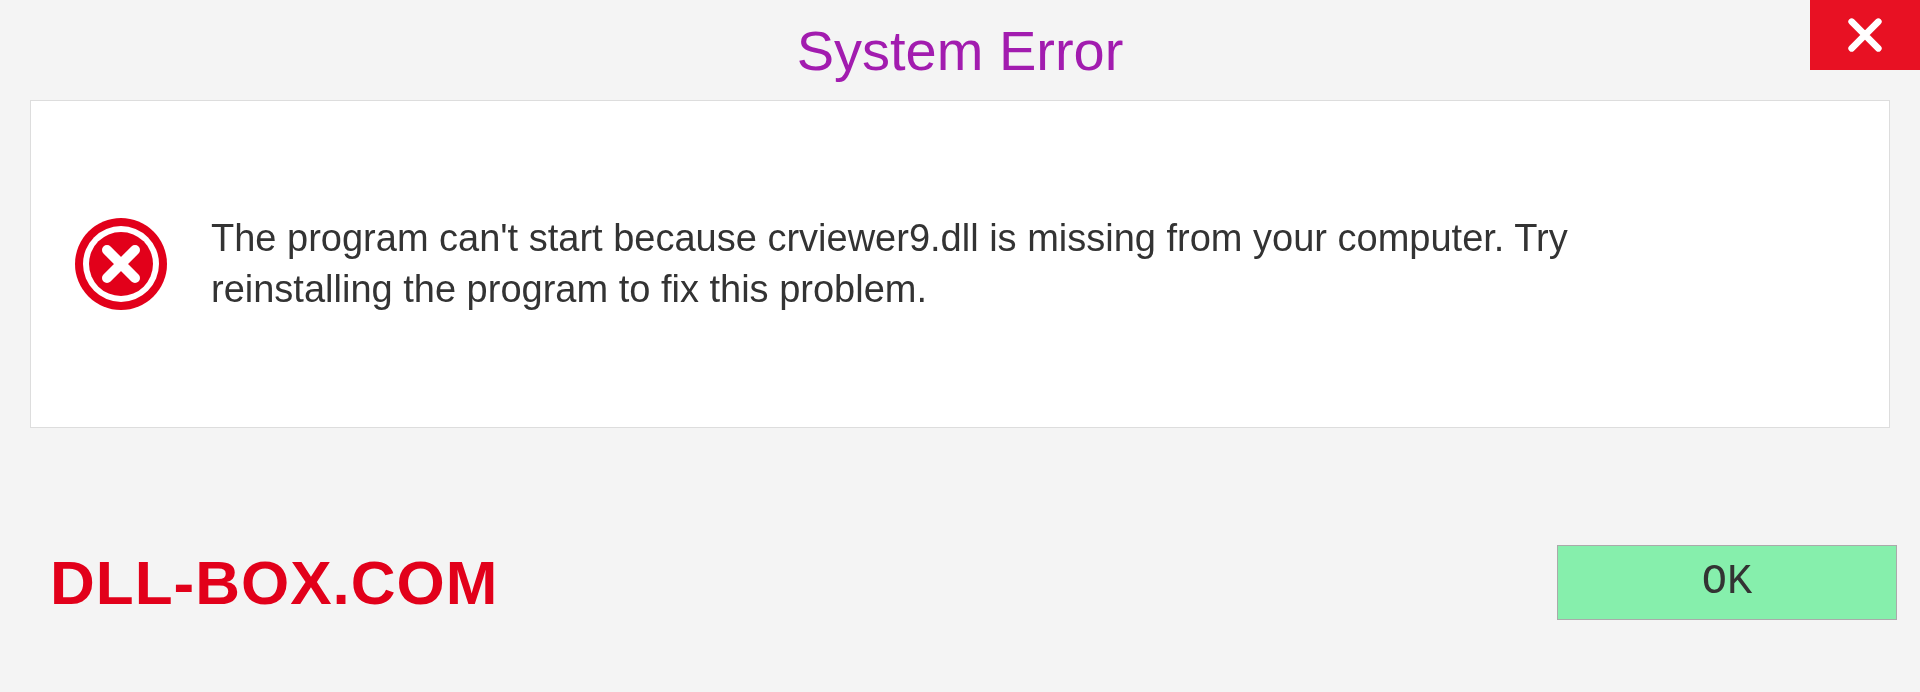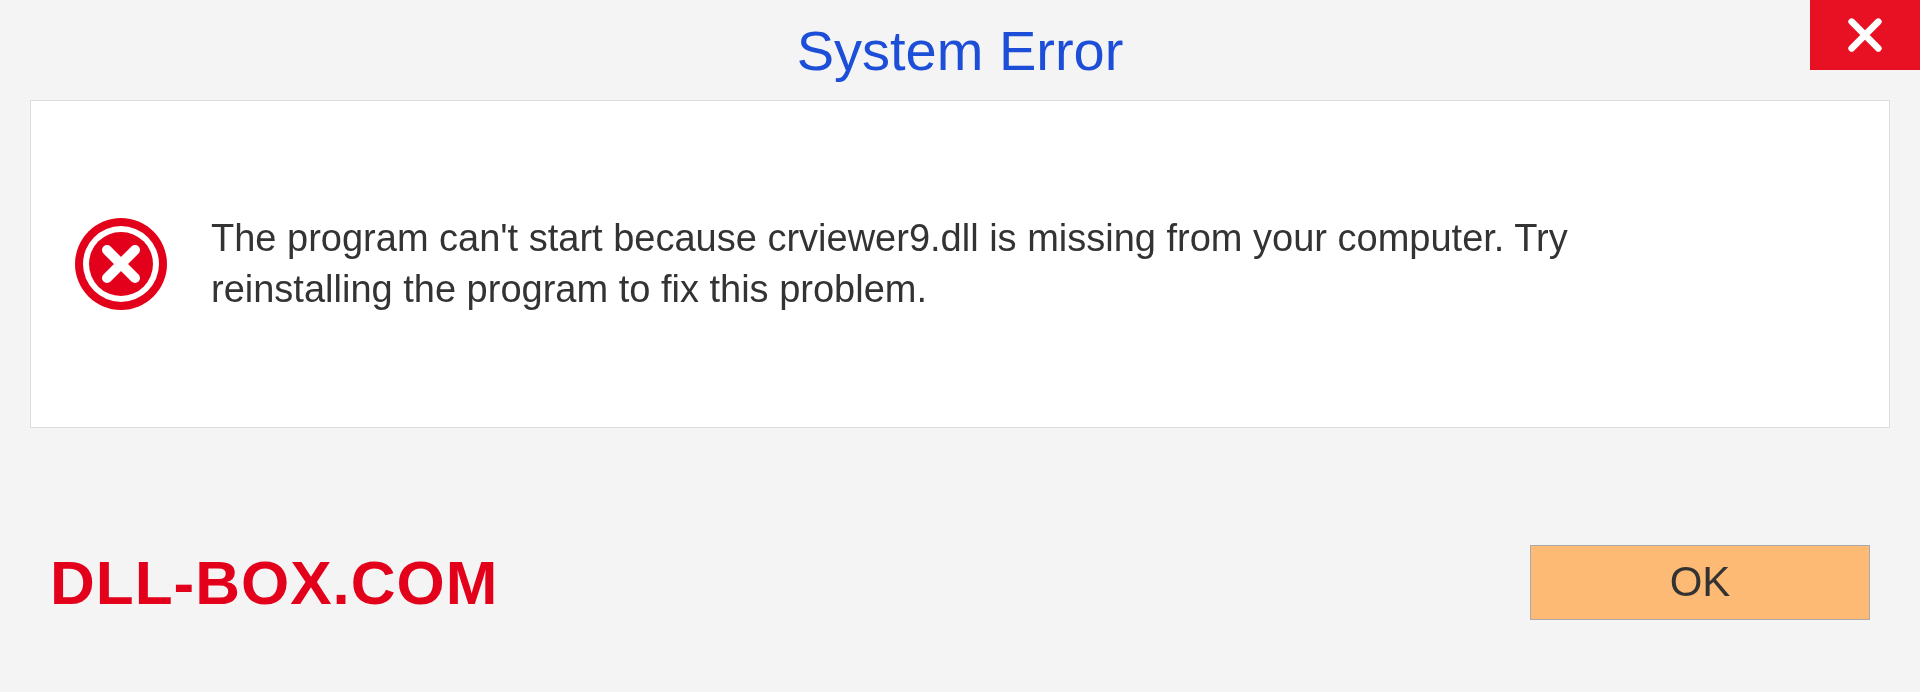--- a/index.html
+++ b/index.html
@@ -24,21 +24,21 @@
     .titlebar {
       height: 100px;
       display: flex;
       align-items: center;
       justify-content: center;
       position: relative;
     }
     .title {
       font-size: 56px;
       font-weight: 400;
-      color: #1d4ed8;
+      color: #a21caf;
       text-align: center;
     }
     .close-btn {
       position: absolute;
       top: 0;
       right: 0;
       width: 110px;
       height: 70px;
       background: #e81123;
       display: flex;
@@ -73,41 +73,41 @@
     }
     .footer {
       position: absolute;
       bottom: 0;
       left: 0;
       right: 0;
       height: 190px;
       display: flex;
       align-items: center;
       justify-content: space-between;
-      padding: 0 50px 30px 50px;
+      padding: 0 23px 30px 50px;
     }
     .watermark {
       font-size: 62px;
       font-weight: 900;
       color: #e2001a;
       letter-spacing: 1px;
       font-family: Arial, sans-serif;
     }
     .ok-btn {
       width: 340px;
       height: 75px;
-      background: #fdba74;
+      background: #86efac;
       border: 1px solid #aaa;
       font-size: 42px;
       color: #333;
       display: flex;
       align-items: center;
       justify-content: center;
       cursor: pointer;
-      font-family: Liberation Sans, sans-serif;
+      font-family: Liberation Mono, monospace;
     }
   </style>
 </head>
 <body>
 
 <div class="dialog">
   <div class="titlebar">
     <div class="title">System Error</div>
     <div class="close-btn">
       <svg viewBox="0 0 24 24">

